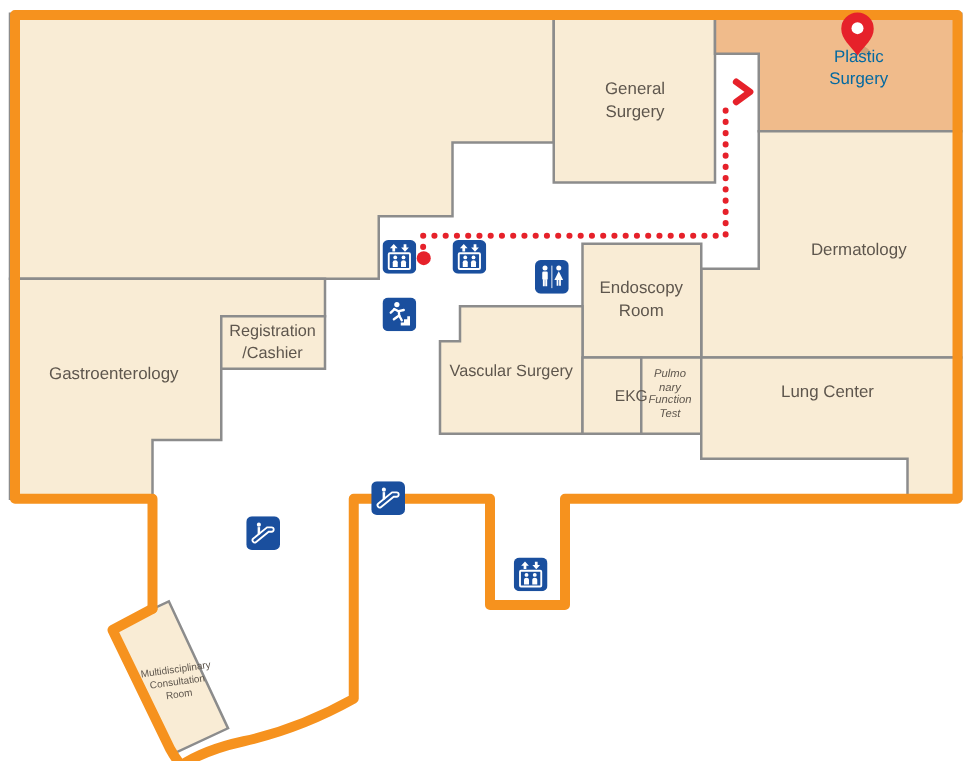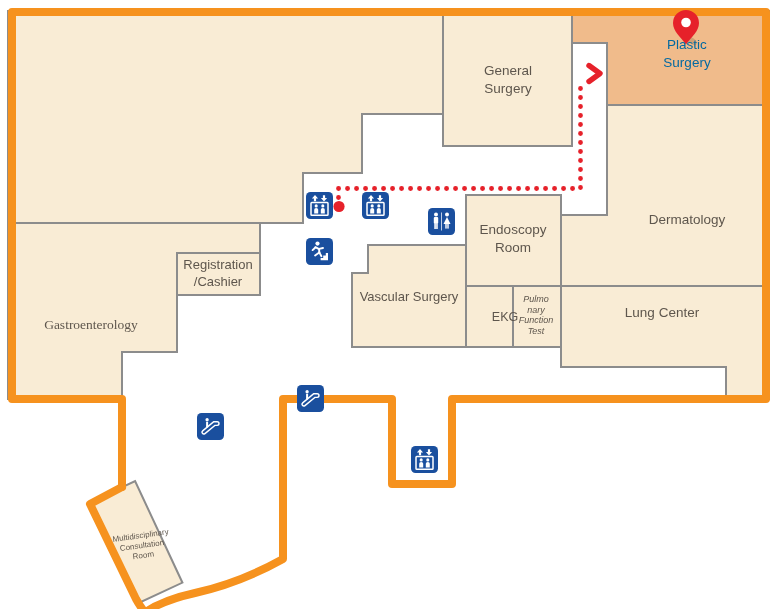--- a/index.html
+++ b/index.html
@@ -9,22 +9,22 @@
   }
   #map-svg{position:absolute;left:0;top:0;}
   .room-label{
     position:absolute;transform:translate(-50%,-50%);
     color:#5E564D;font-size:13.5px;line-height:1.3;text-align:center;
     white-space:pre-line;pointer-events:none;
   }
   .lbl-endoscopy{left:216px;top:116px;}
   .lbl-general{left:508px;top:80px;}
   .lbl-plastic{left:687px;top:54px;color:#0369a1;}
-  .lbl-dermatology{left:687px;top:200px;margin-top:20px;}
-  .lbl-gastro{left:91px;top:325px;font-family:Liberation Serif, serif;}
+  .lbl-dermatology{left:687px;top:200px;}
+  .lbl-gastro{left:91px;top:299px;}
   .lbl-registration{left:218px;top:274px;font-size:13px;}
   .lbl-education{left:513px;top:239px;}
   .lbl-vascular{left:409px;top:297px;font-size:13px;white-space:nowrap;}
   .lbl-ekg{left:505px;top:317px;font-size:12.5px;}
   .lbl-pulmonary{left:536px;top:315px;font-size:9px;line-height:1.18;font-style:italic;}
   .lbl-lung{left:662px;top:313px;}
   .lbl-multi{left:142px;top:546px;font-size:8px;line-height:1.25;
     transform:translate(-50%,-50%) rotate(-8deg);}
 </style>
 </head>

